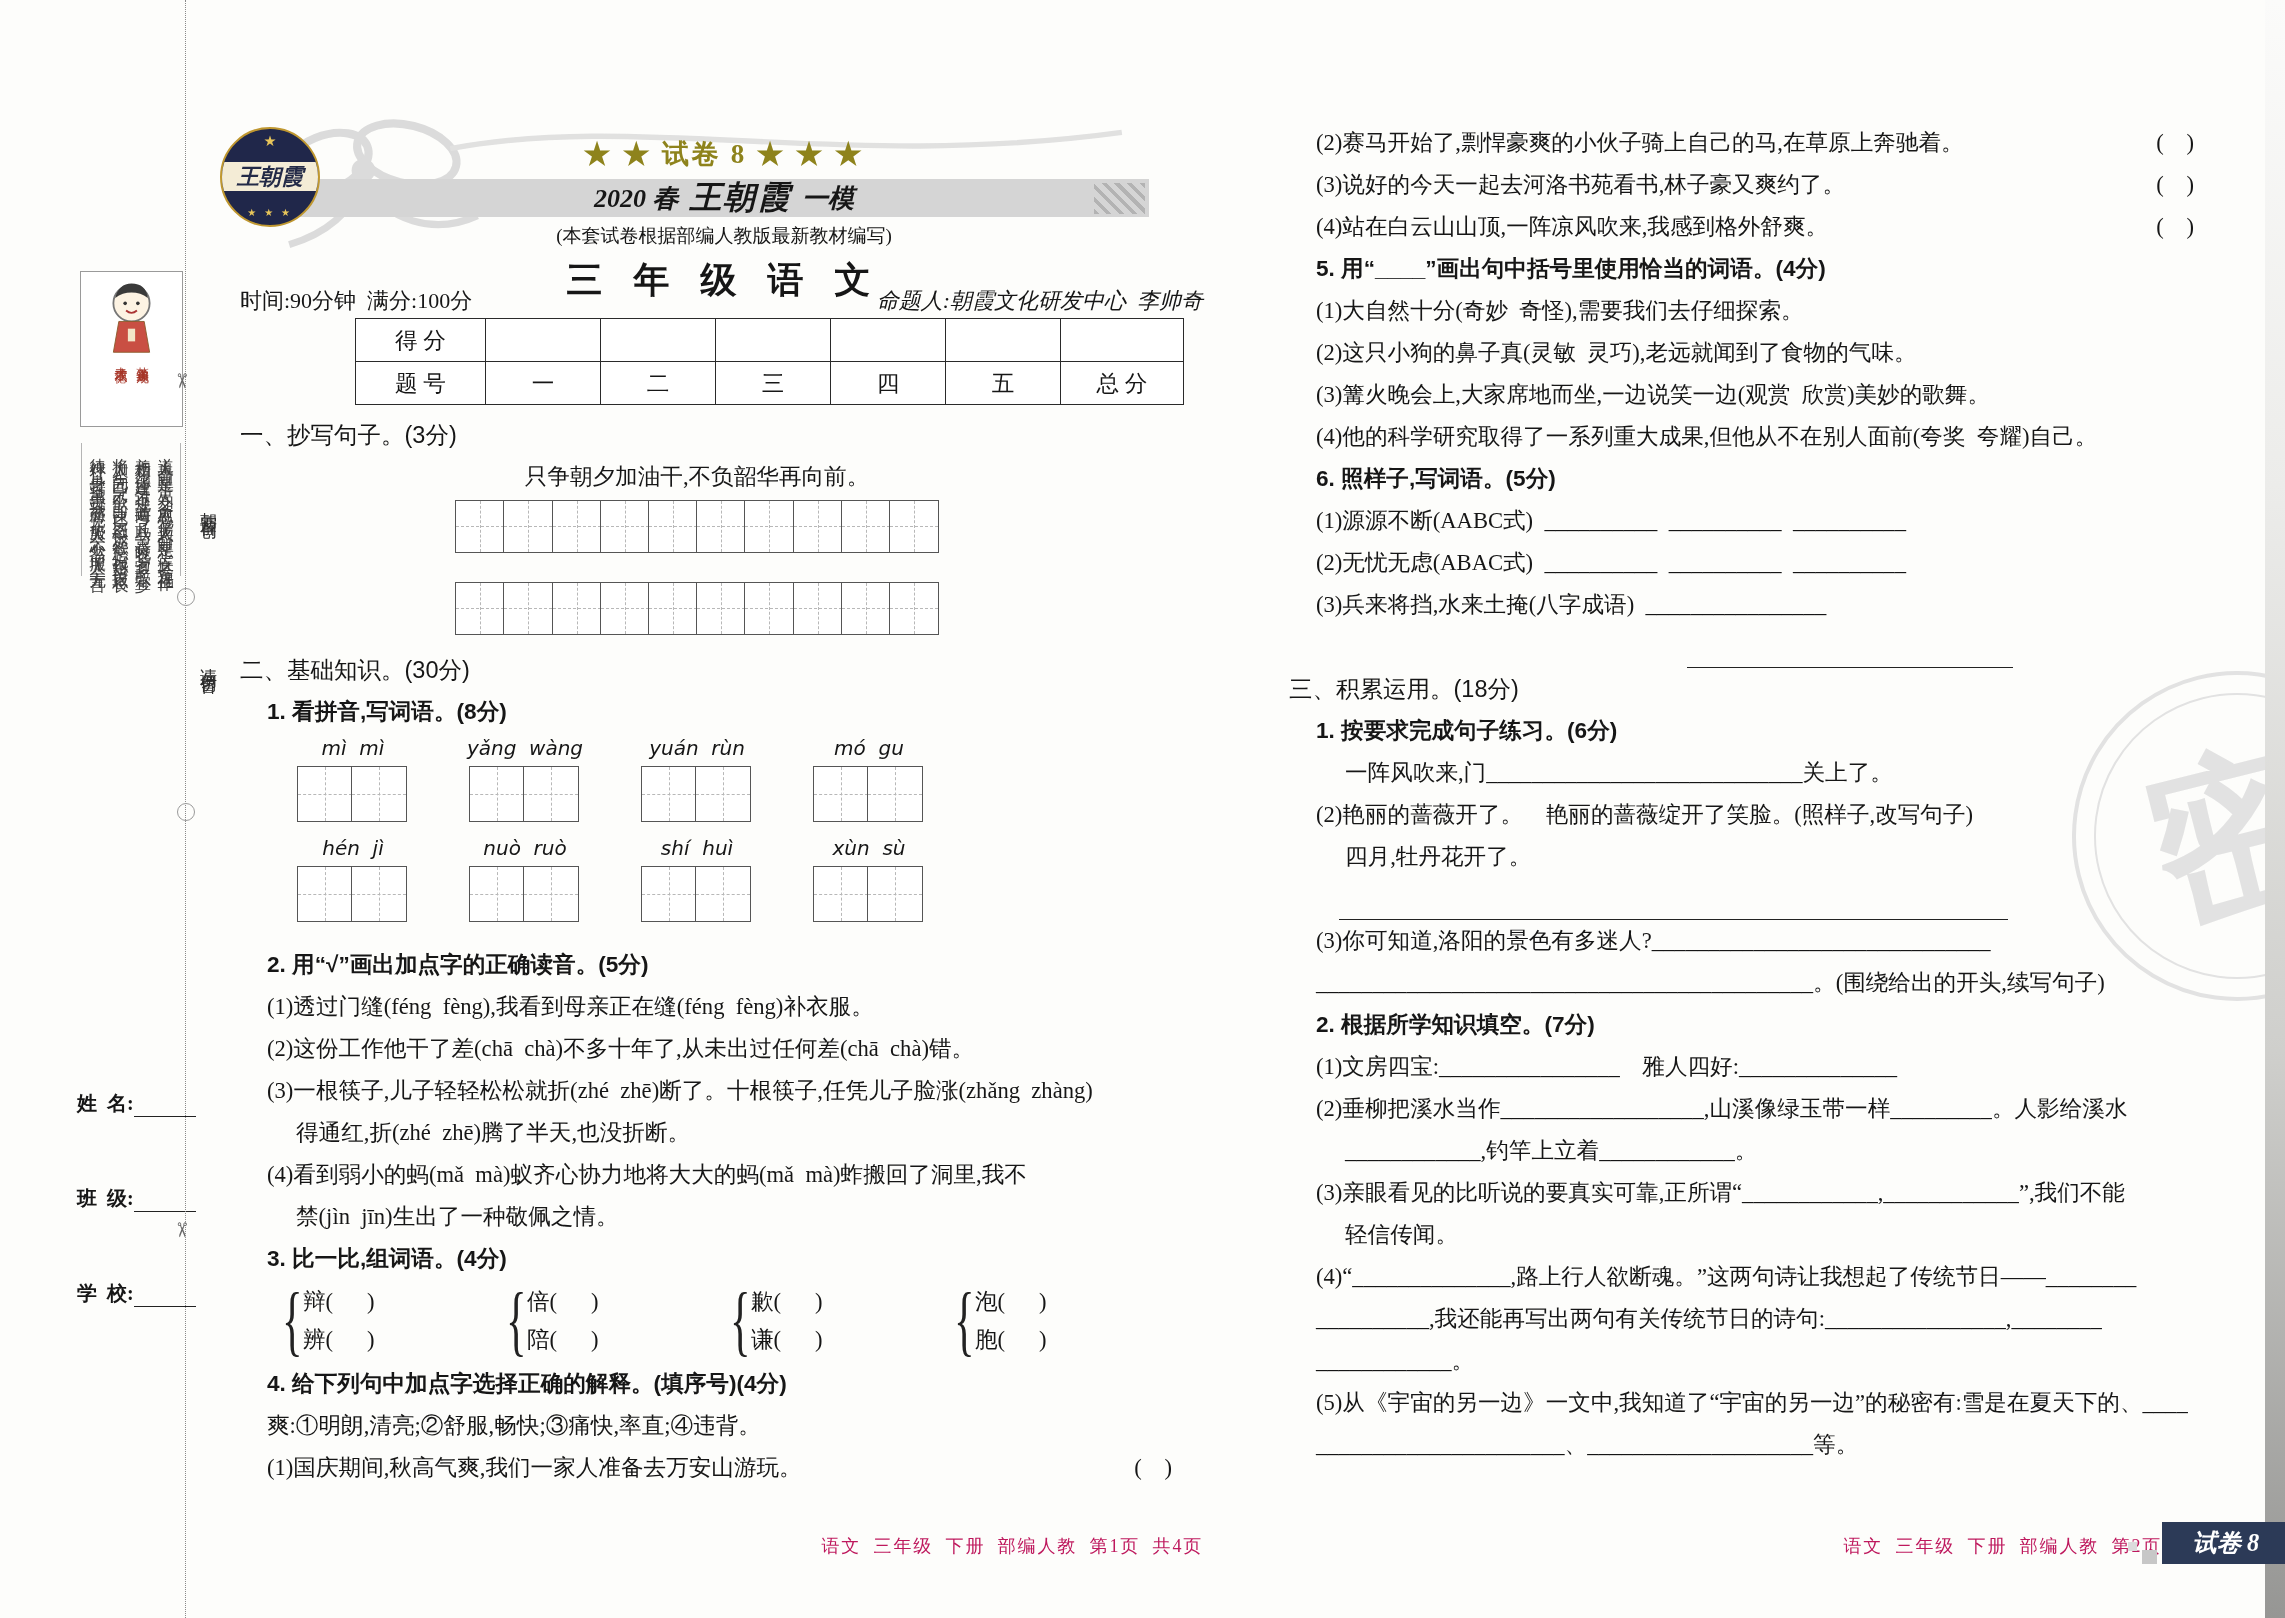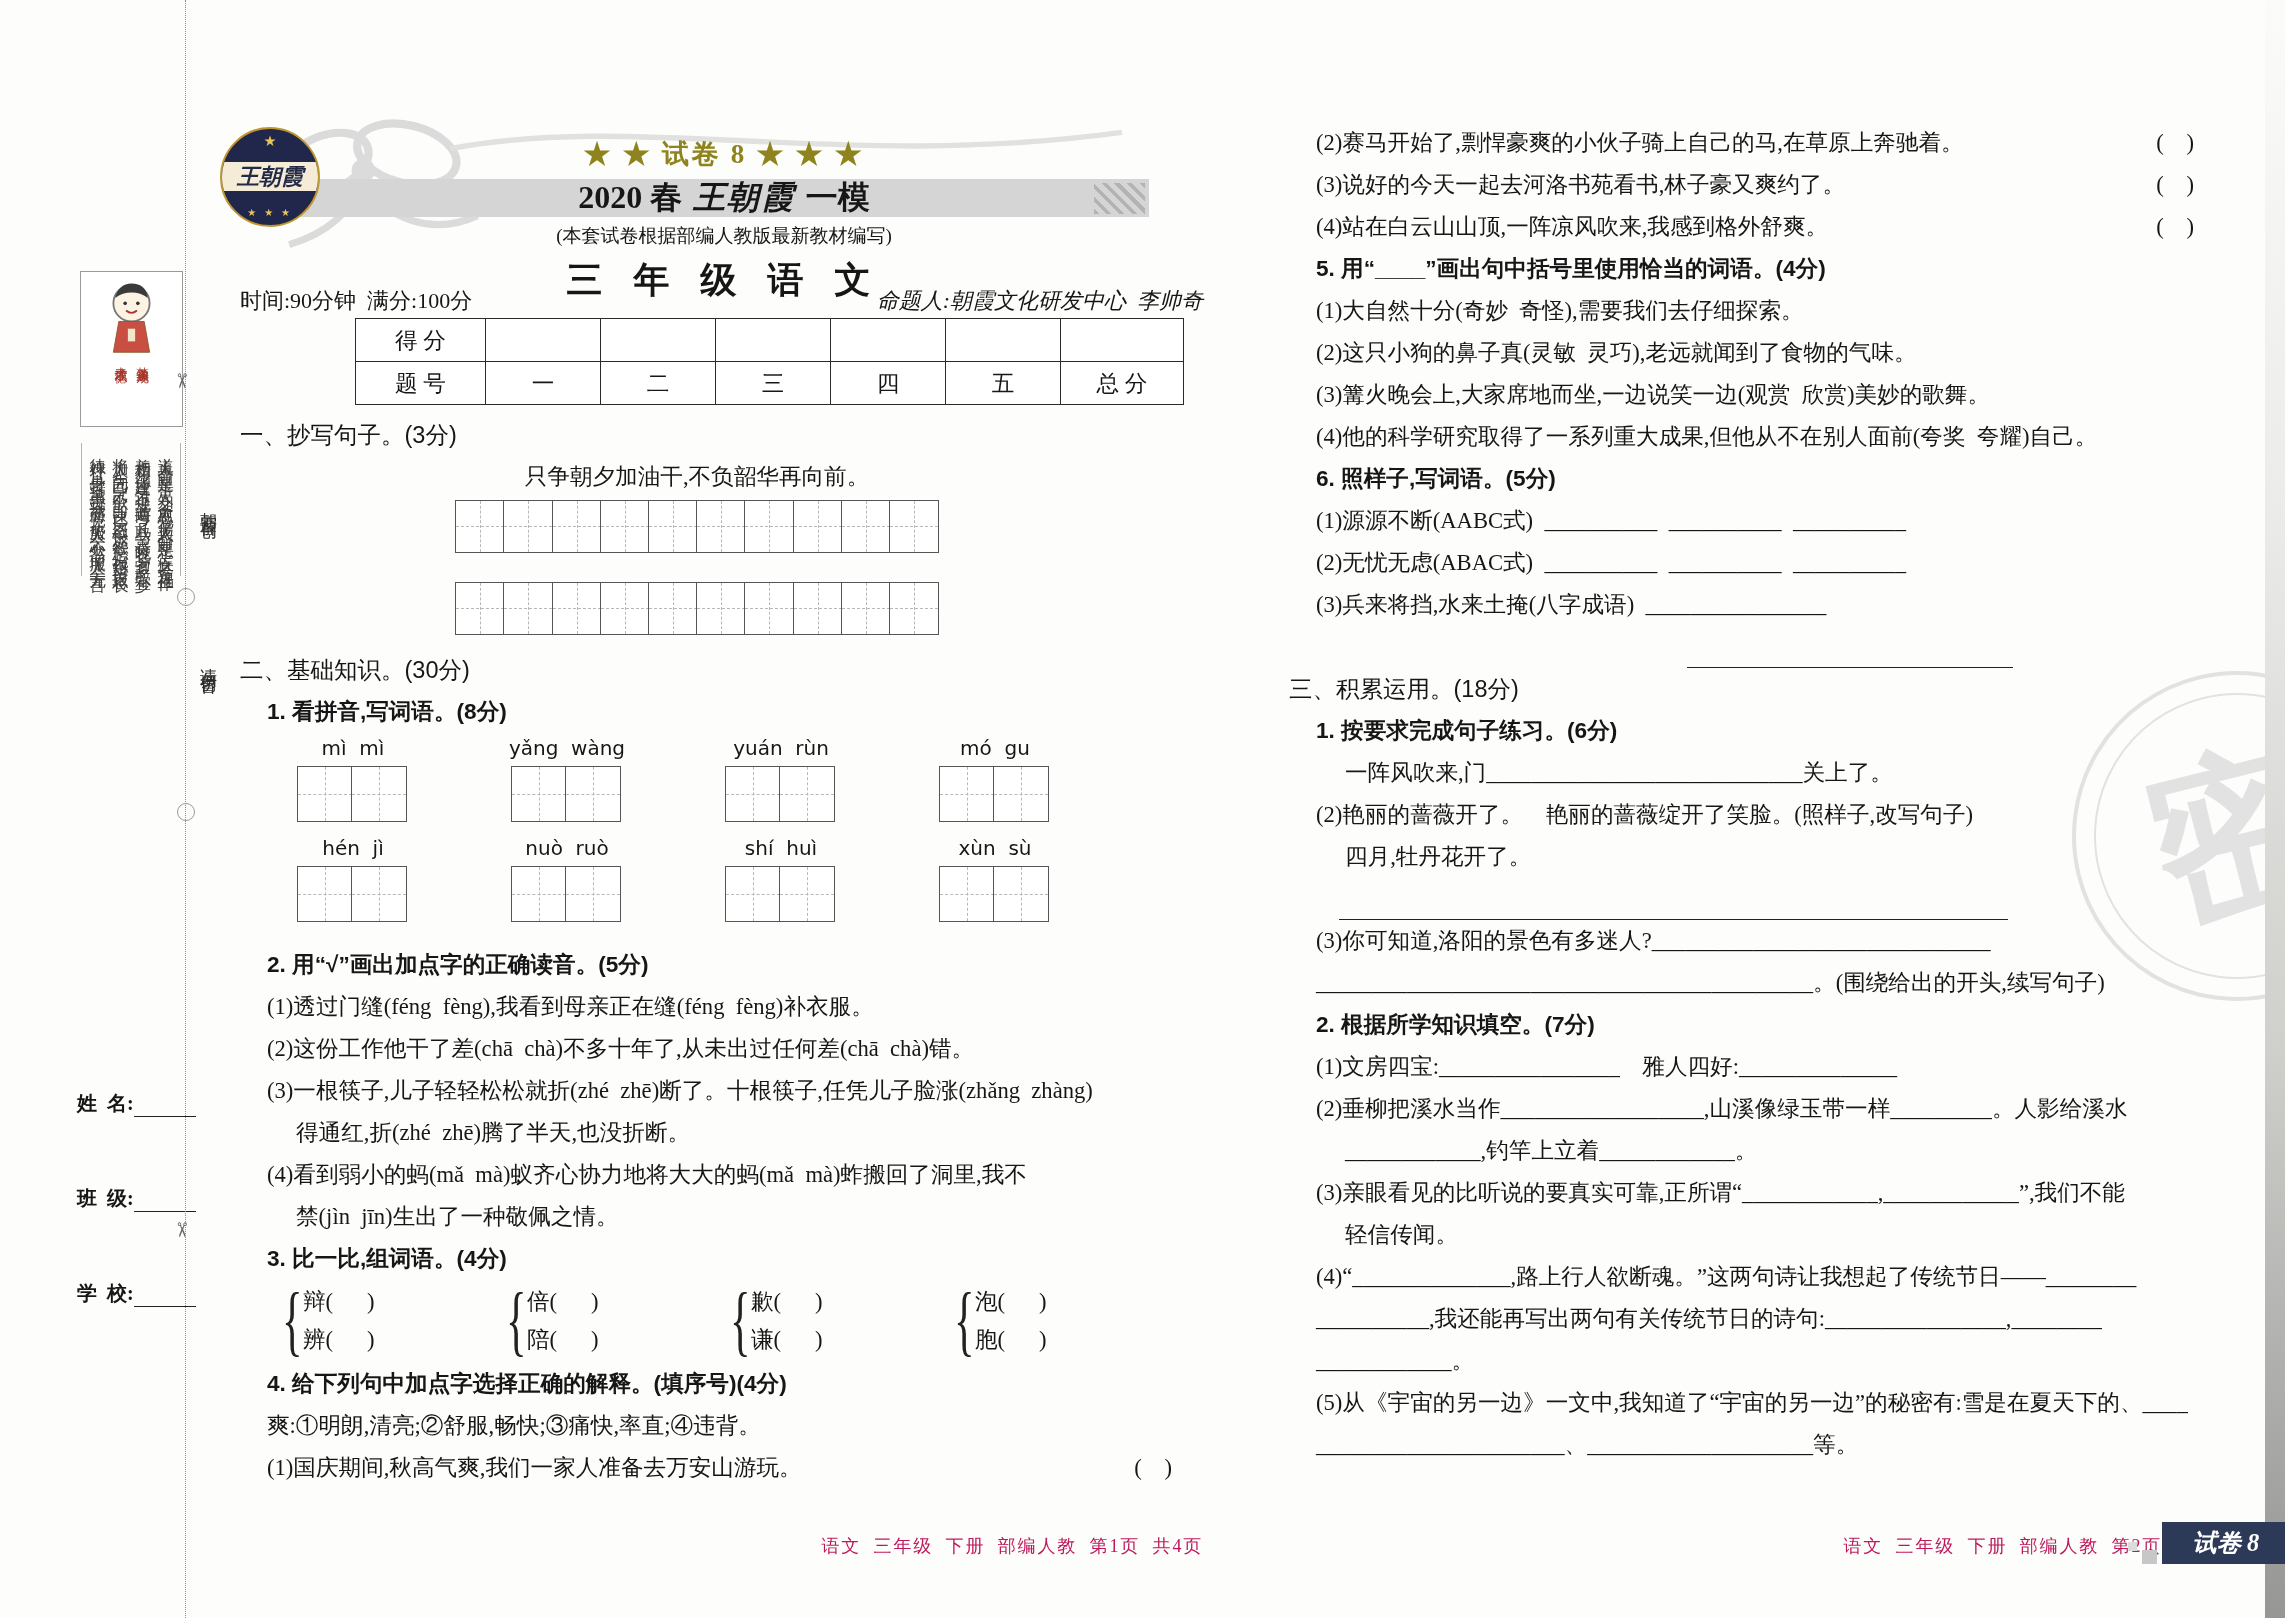--- a/index.html
+++ b/index.html
@@ -42,35 +42,35 @@
   .logo .band{position:absolute;top:33px;left:0;right:0;height:29px;background:#f4ecd6;
     display:flex;align-items:center;justify-content:center;}
   .logo .band span{font-size:22px;font-weight:bold;font-style:italic;color:#232a47;}
   .logo .dots{position:absolute;bottom:7.2px;left:0;right:0;text-align:center;color:#e7c55a;font-size:10px;letter-spacing:2.7px;}
   .hstack{left:299px;top:136px;width:850px;text-align:center;z-index:2;}
   .stars{font-size:27px;font-weight:bold;color:#8e831c;letter-spacing:2.7px;white-space:pre;}
   .banner{margin-top:7.2px;position:relative;height:38px;background:#d5d5d5;
     display:flex;align-items:center;justify-content:center;gap:11px;}
   .banner::after{content:"";position:absolute;right:3.6px;top:3.6px;bottom:3.6px;width:51px;
     background:repeating-linear-gradient(45deg,#b3b3b3 0 3.6px,transparent 3.6px 9px);}
-  .banner .pre,.banner .post{font-size:32px;font-weight:bold;}
+  .banner .pre,.banner .post{font-size:26px;font-weight:bold;font-style:italic;}
   .banner .brand{font-size:32px;font-weight:bold;font-style:italic;letter-spacing:1.8px;}
   .note{margin-top:5.4px;font-size:19px;white-space:pre;}
   .subject{margin-top:7.2px;font-size:36px;font-weight:bold;letter-spacing:11px;}
   .timerow{left:240px;top:286px;width:963px;display:flex;justify-content:space-between;font-size:22px;white-space:pre;}
   .setter{font-style:italic;}
   
   .score-table{left:355px;top:318px;border-collapse:collapse;background:#fff;}
   .score-table td{border:1.8px solid #2a2a2a;height:40px;text-align:center;font-size:22.6px;white-space:pre;}
   
   .wrow{display:flex;margin-left:217px;}
   .wcell{width:48px;height:51px;border:1.8px solid #555;margin-left:-1.8px;position:relative;background:#fff;}
   .wcell::before{content:"";position:absolute;left:0;right:0;top:50%;border-top:0.9px dashed #b8b8b8;}
   .wcell::after{content:"";position:absolute;top:0;bottom:0;left:50%;border-left:0.9px dashed #b8b8b8;}
-  .pyflex{display:flex;padding-left:45px;gap:78px;}
+  .pyflex{display:flex;padding-left:45px;gap:36px;font-style:italic;}
   .pygroup{width:136px;text-align:center;}
   .py-label{font-size:20px;font-family:"DejaVu Sans",sans-serif;white-space:pre;height:31px;line-height:31px;}
   .pygrid{display:flex;justify-content:center;margin-top:1.8px;}
   .pycell{width:54px;height:54px;border:1.8px solid #555;margin-left:-1.8px;position:relative;background:#fff;}
   .pycell::before{content:"";position:absolute;left:0;right:0;top:50%;border-top:0.9px dashed #b8b8b8;}
   .pycell::after{content:"";position:absolute;top:0;bottom:0;left:50%;border-left:0.9px dashed #b8b8b8;}
   
   .cmpflex{display:flex;padding-left:36px;gap:34px;height:83px;}
   .cmpcol{width:190px;display:flex;align-items:center;}
   .brace{font-size:78px;line-height:78px;transform:scaleX(.55);color:#222;font-weight:400;width:27px;}

